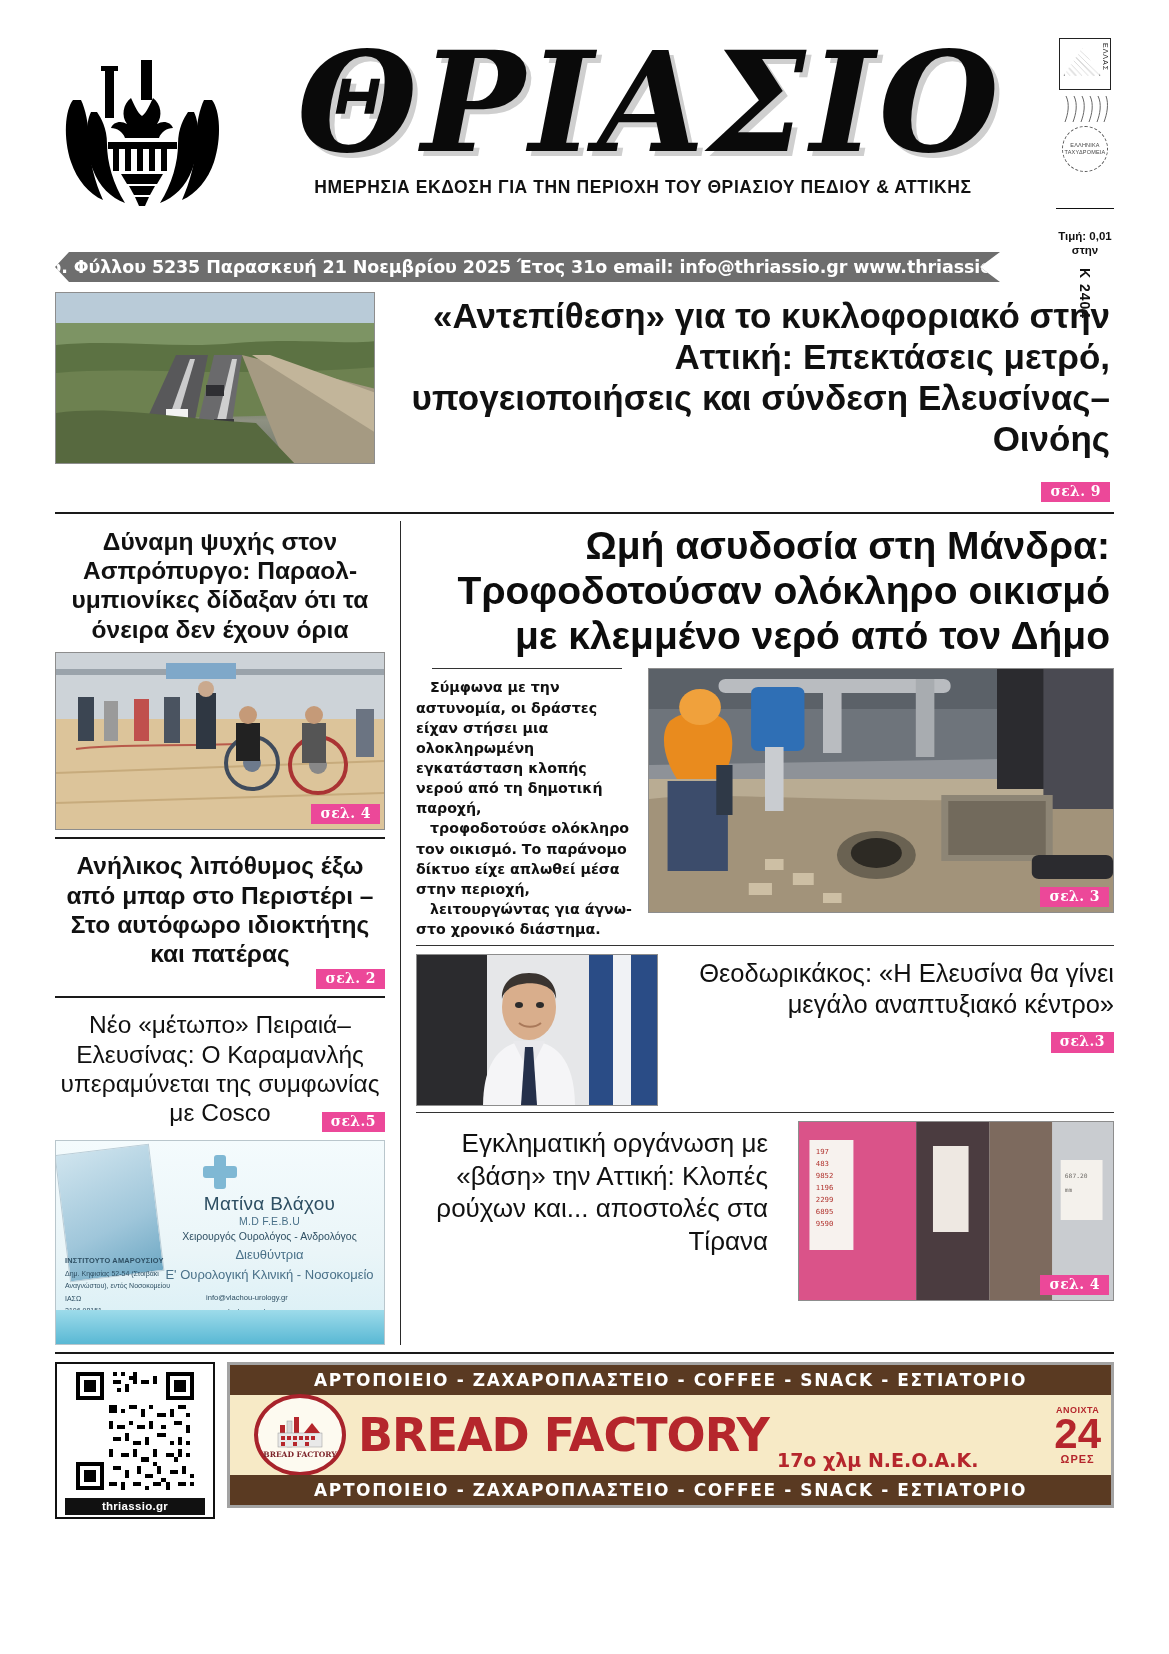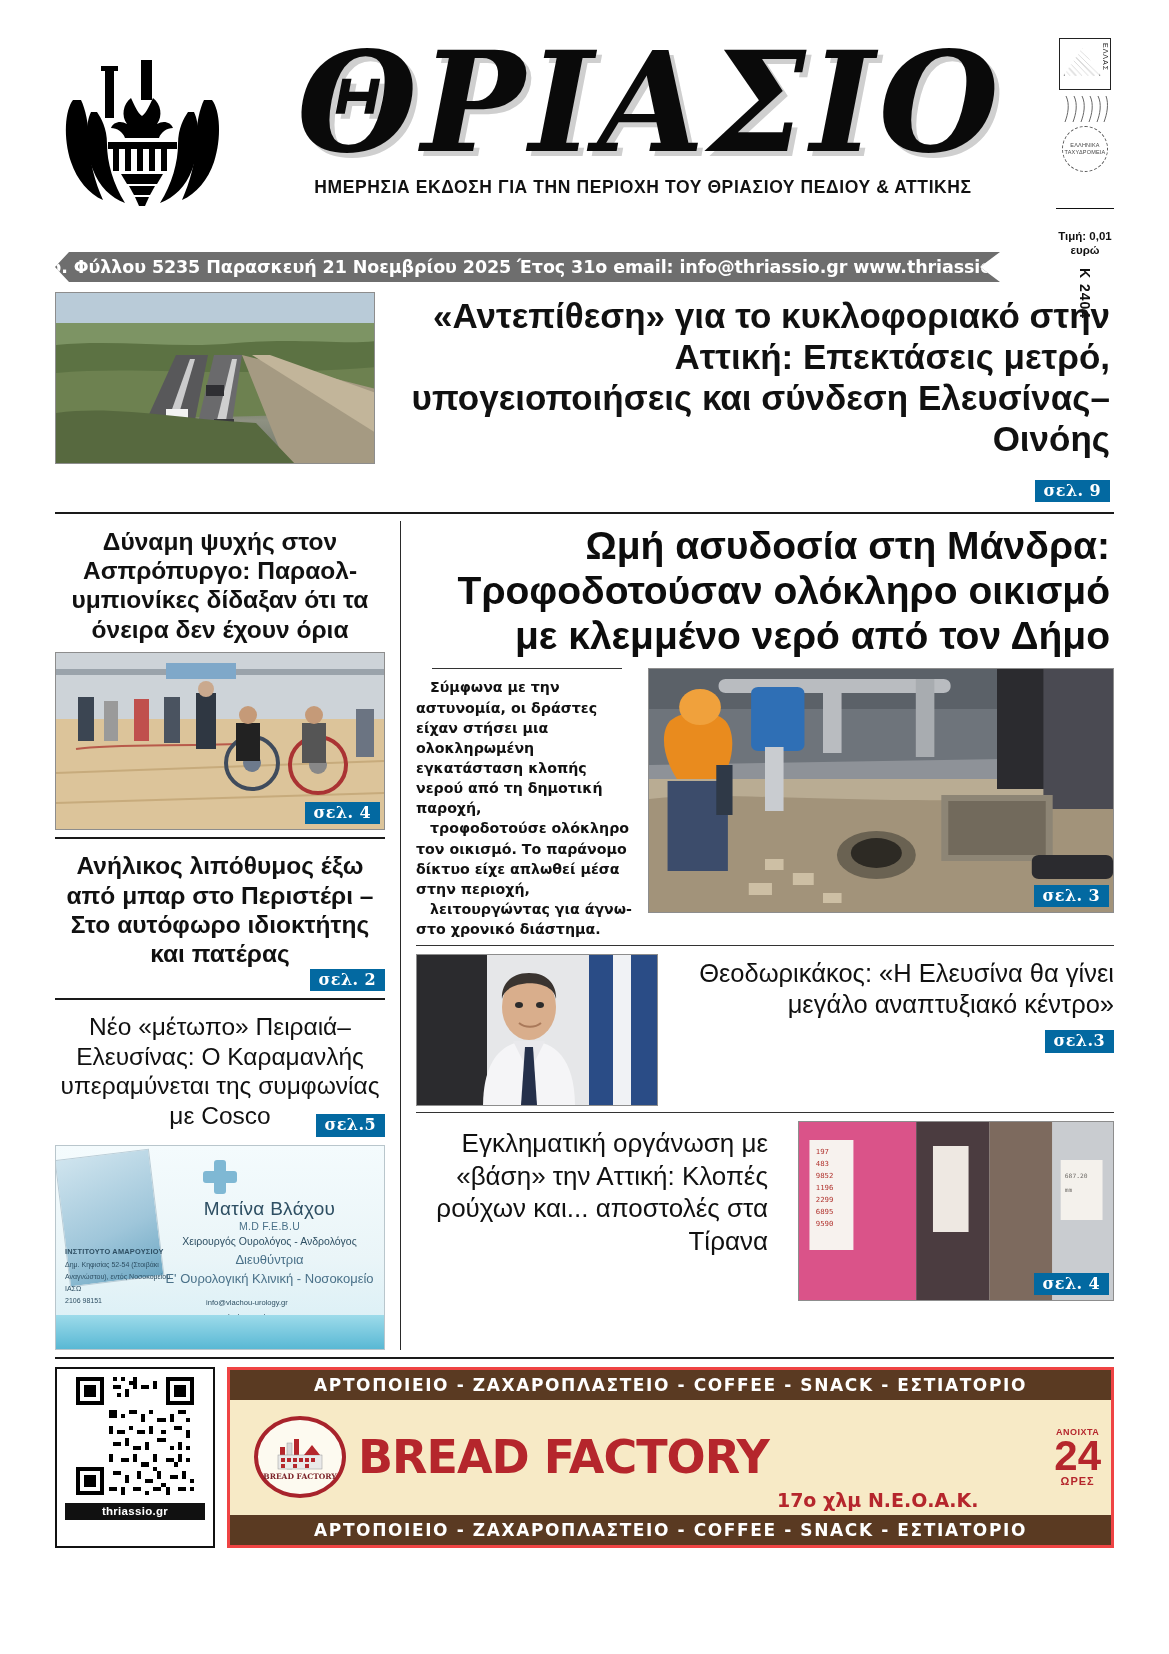--- a/index.html
+++ b/index.html
@@ -148,22 +148,22 @@
     text-align: right;
     font-size: 35px; line-height: 1.17;
     font-weight: 600;
     color: #111;
     padding-right: 4px;
     position: relative;
     padding-top: 4px;
   }
   .page-badge {
     display: inline-block;
-    background: #0369a1; color: #fff;
-    font-size: 16px; font-weight: bold;
+    background: #ec4899; color: #fff;
+    font-size: 14px; font-weight: bold;
     padding: 2px 9px 3px 9px;
     letter-spacing: .4px;
     line-height: 1.1;
     font-family: "DejaVu Serif", serif;
   }
 
   .cols { display: flex; gap: 15px; margin-top: 7px; }
   .col-left { width: 330px; flex: 0 0 auto; }
   .vdivider { width: 0; border-left: 1.6px solid #2a2a2a; flex: 0 0 auto; }
   .col-right { flex: 1 1 auto; }
@@ -251,21 +251,21 @@
   }
   .docad .dspec {
     position: absolute; left: 105px; right: 6px; top: 89px;
     text-align: center; font-size: 10.5px; color: #2e4f63;
   }
   .docad .dclin {
     position: absolute; left: 105px; right: 6px; top: 104px;
     text-align: center; font-size: 13px; color: #4a7189; line-height: 1.5;
   }
   .docad .leftinfo {
-    position: absolute; left: 9px; top: 100px; width: 118px;
+    position: absolute; left: 9px; top: 114px; width: 118px;
     font-size: 7px; color: #2e4f63; line-height: 1.75;
   }
   .docad .leftinfo b { font-size: 7.4px; letter-spacing: .2px; }
   .docad .rightinfo {
     position: absolute; left: 150px; top: 150px; width: 172px;
     font-size: 7.6px; color: #2e4f63; line-height: 1.85;
   }
   .docad .band {
     position: absolute; left: 0; right: 0; bottom: 0; height: 34px;
     background: linear-gradient(180deg,#9ddbea,#59b8d4);
@@ -277,22 +277,22 @@
     border: 2px solid #111; padding: 8px 8px 2px 8px;
     background: #fff; text-align: center;
   }
   .qr-code { width: 140px; height: 118px; margin: 0 auto; }
   .qr-label {
     margin-top: 4px; background: #111; color: #fff;
     font-size: 11.5px; font-weight: bold; padding: 2px 0 3px 0;
     letter-spacing: .3px;
   }
   .bread {
-    flex: 1 1 auto; height: 181px;
-    border: 3px solid #ef4444;
+    flex: 1 1 auto; height: 146px;
+    border: 3px solid #a3a3a3;
     background: #f3e3bb;
     position: relative; overflow: hidden; text-decoration: underline;
   }
   .bread .topbar, .bread .botbar {
     position: absolute; left: 0; right: 0; height: 30px;
     background: #5a3a22; color: #fff;
     display: flex; align-items: center; justify-content: center;
     font-size: 17px; font-weight: bold; letter-spacing: 1.6px;
     font-family: "DejaVu Sans", sans-serif;
   }
@@ -401,21 +401,21 @@
           <path d="M28 2 C32 10 30 20 27 28"></path>
           <path d="M36 2 C40 10 38 20 35 28"></path>
           <path d="M44 2 C47 10 45 20 42 28"></path>
         </g>
       </svg>
       <div class="round-stamp">
         <span>ΕΛΛΗΝΙΚΑ ΤΑΧΥΔΡΟΜΕΙΑ</span>
       </div>
       <div class="price-line">
         <div class="price-txt">Τιμή: 0,01</div>
-        <div class="price-txt">ευρώ</div>
+        <div class="price-txt">στην</div>
       </div>
       <div class="kcode">Κ 2404</div>
     </div>
   </div>
 
   <div class="ribbon-wrap">
     <div class="ribbon">
       <span class="ribbon-txt">Αρ. Φύλλου 5235 Παρασκευή 21 Νοεμβρίου  2025  Έτος 31ο email: info@thriassio.gr  www.thriassio.gr</span>
     </div>
   </div>

